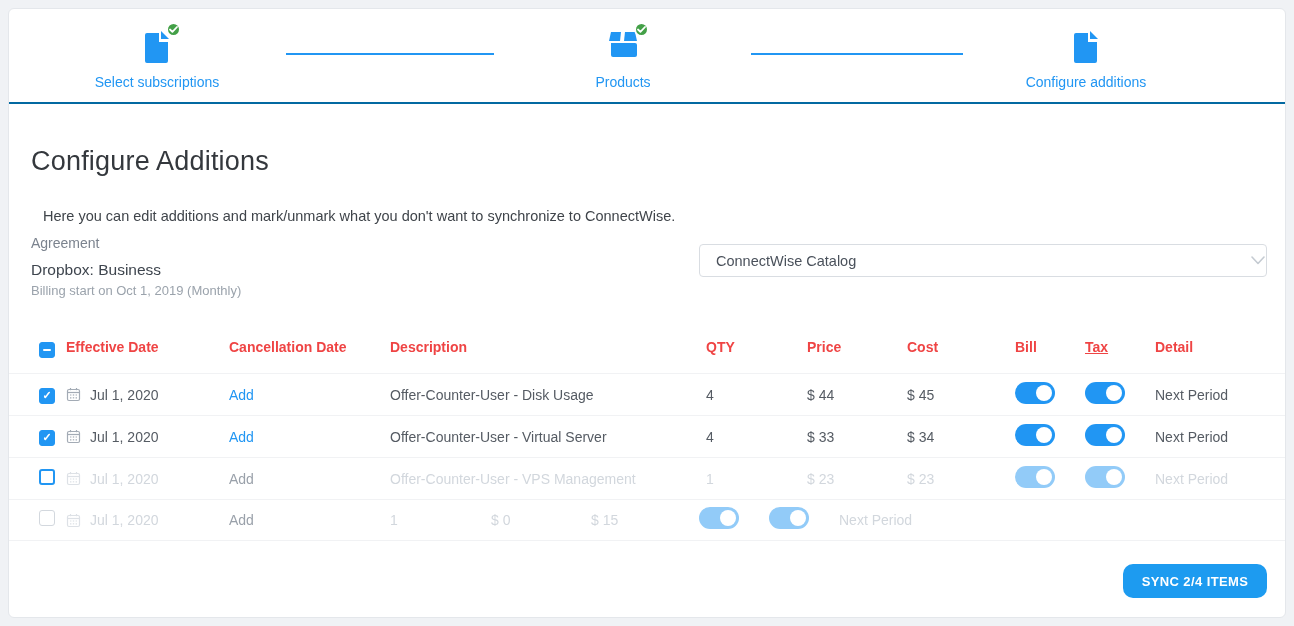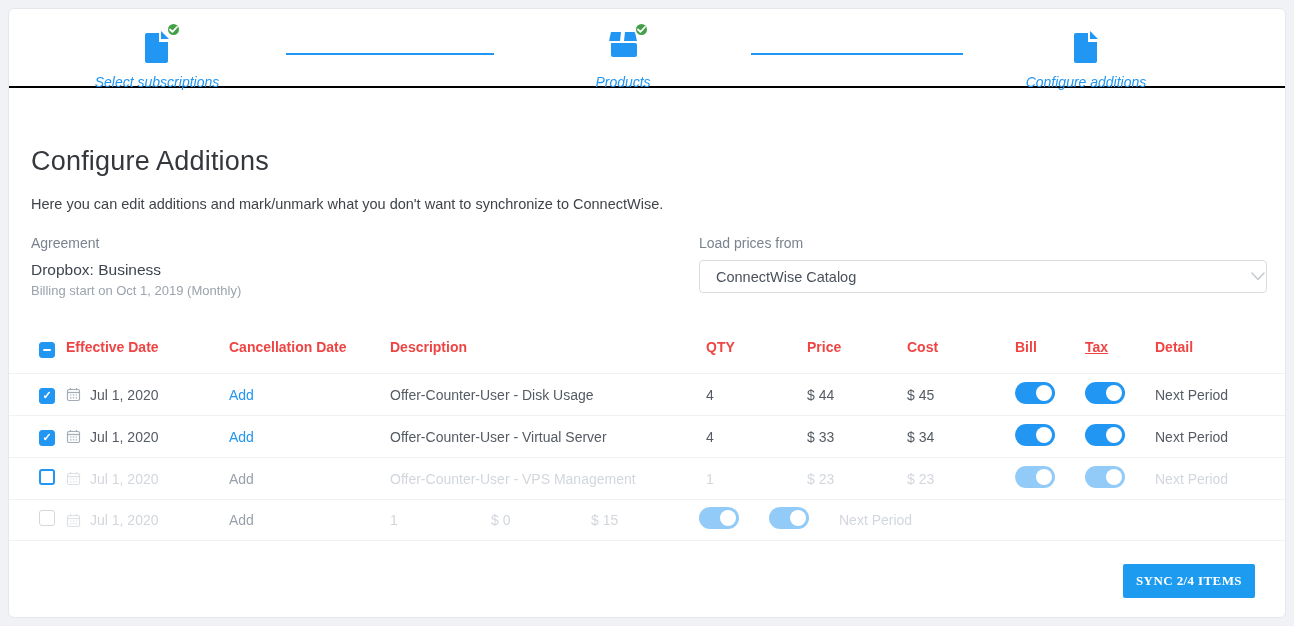--- a/index.html
+++ b/index.html
@@ -13,23 +13,22 @@
   }
   .card {
     position:absolute; left:8px; top:8px;
     width:1278px; height:610px;
     background:#ffffff;
     border:1px solid #e4e7eb;
     border-radius:6px;
   }
   
   .stepper {
-    position:absolute; top:0; left:0; right:0; height:79px;
-    border-bottom:2px solid #000000;
-    font-style:italic;
+    position:absolute; top:0; left:0; right:0; height:95px;
+    border-bottom:2px solid #0369a1;
   }
   .step { position:absolute; top:18px; width:200px; text-align:center; cursor:pointer; }
   .step-1 { left:48px; } .step-2 { left:514px; } .step-3 { left:977px; }
   .icon-wrap { position:relative; display:inline-block; height:38px; }
   .step svg.stepicon { color:#2196f3; display:block; }
   .badge {
     position:absolute; top:-5px; right:-9px;
     width:15px; height:15px; border-radius:50%;
     background:#43a047; border:2px solid #ffffff;
     display:flex; align-items:center; justify-content:center;
@@ -39,21 +38,21 @@
   .connector { position:absolute; top:44px; height:2px; background:#2196f3; }
   .connector.c1 { left:277px; width:208px; }
   .connector.c2 { left:742px; width:212px; }
   
   .content { position:absolute; top:97px; left:0; right:0; bottom:0; }
   h1.page-title {
     position:absolute; left:22px; top:40px; margin:0;
     font-size:27px; font-weight:400; color:#34383d; letter-spacing:0.2px;
   }
   .subtitle {
-    position:absolute; left:22px; top:90px; margin:0;
+    position:absolute; left:22px; top:90px; margin:12px;
     font-size:14.5px; color:#3f444a;
   }
   .agreement { position:absolute; left:22px; top:129px; }
   .field-label { font-size:14px; color:#7b838e; }
   .agreement-name { margin-top:10px; font-size:15.5px; color:#3e454e; }
   .agreement-billing { margin-top:4px; font-size:13px; color:#9ba3ac; }
   .load-prices { position:absolute; left:690px; top:129px; width:568px; }
   .select {
     margin-top:9px; height:33px; width:100%;
     border:1px solid #d9dde2; border-radius:4px;
@@ -105,23 +104,23 @@
     border-radius:50%; background:#fff;
   }
   
   .trow.disabled .cell,
   .trow.disabled .c-date .cell { color:#d2d7dd; }
   .trow.disabled .cal { color:#dde1e6; }
   .trow.disabled .link-add { color:#9aa1aa; }
   .trow.disabled .toggle.on { background:#92cbf8; }
   
   .sync-btn {
-    position:absolute; left:1114px; top:458px; width:132px; height:34px;
-    background:#1d9bf0; color:#ffffff; border:none; border-radius:2px;
-    font-family:Liberation Serif, serif;
+    position:absolute; left:1114px; top:458px; width:144px; height:34px;
+    background:#1d9bf0; color:#ffffff; border:none; border-radius:10px;
+    font-family:Liberation Sans, sans-serif;
     font-size:13px; font-weight:700; letter-spacing:0.4px; cursor:pointer;
   }
 </style>
 </head>
 <body>
 
 <div class="card">
 
   <div class="stepper">
 
@@ -178,21 +177,20 @@
     <h1 class="page-title">Configure Additions</h1>
     <p class="subtitle">Here you can edit additions and mark/unmark what you don't want to synchronize to ConnectWise.</p>
 
     <div class="agreement">
       <div class="field-label">Agreement</div>
       <div class="agreement-name">Dropbox: Business</div>
       <div class="agreement-billing">Billing start on Oct 1, 2019 (Monthly)</div>
     </div>
 
     <div class="load-prices">
-      <div class="field-label">Load prices from</div>
       <div class="select">
         <span class="value">ConnectWise Catalog</span>
         <span class="chev">
           <svg width="14" height="9" viewBox="0 0 14 9">
               <polyline points="1,1 7,7.5 13,1" fill="none" stroke="currentColor" stroke-width="1.6" stroke-linecap="round" stroke-linejoin="round"></polyline>
             </svg>
         </span>
       </div>
     </div>
 

